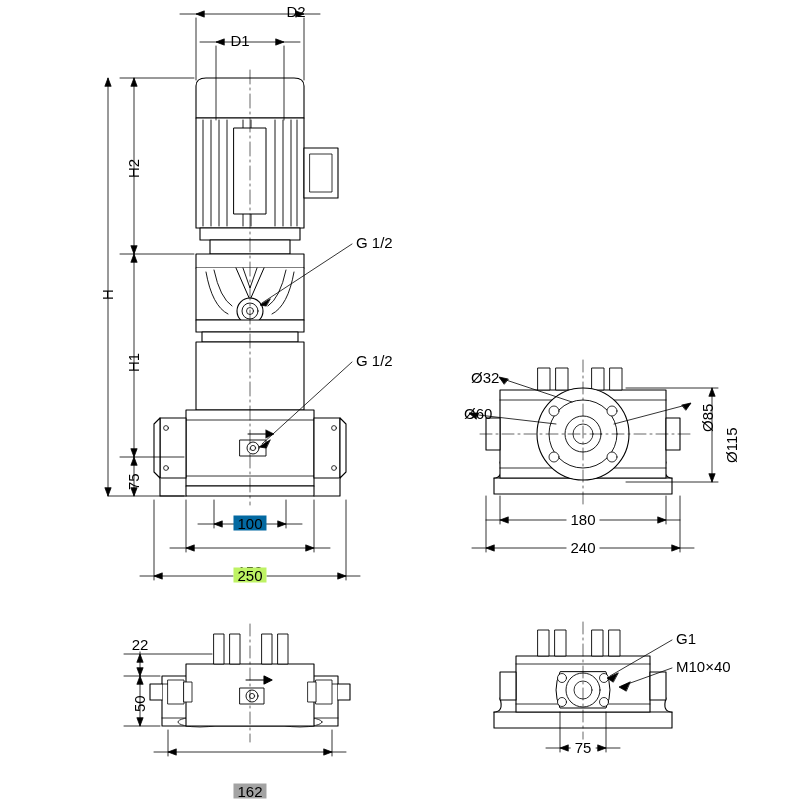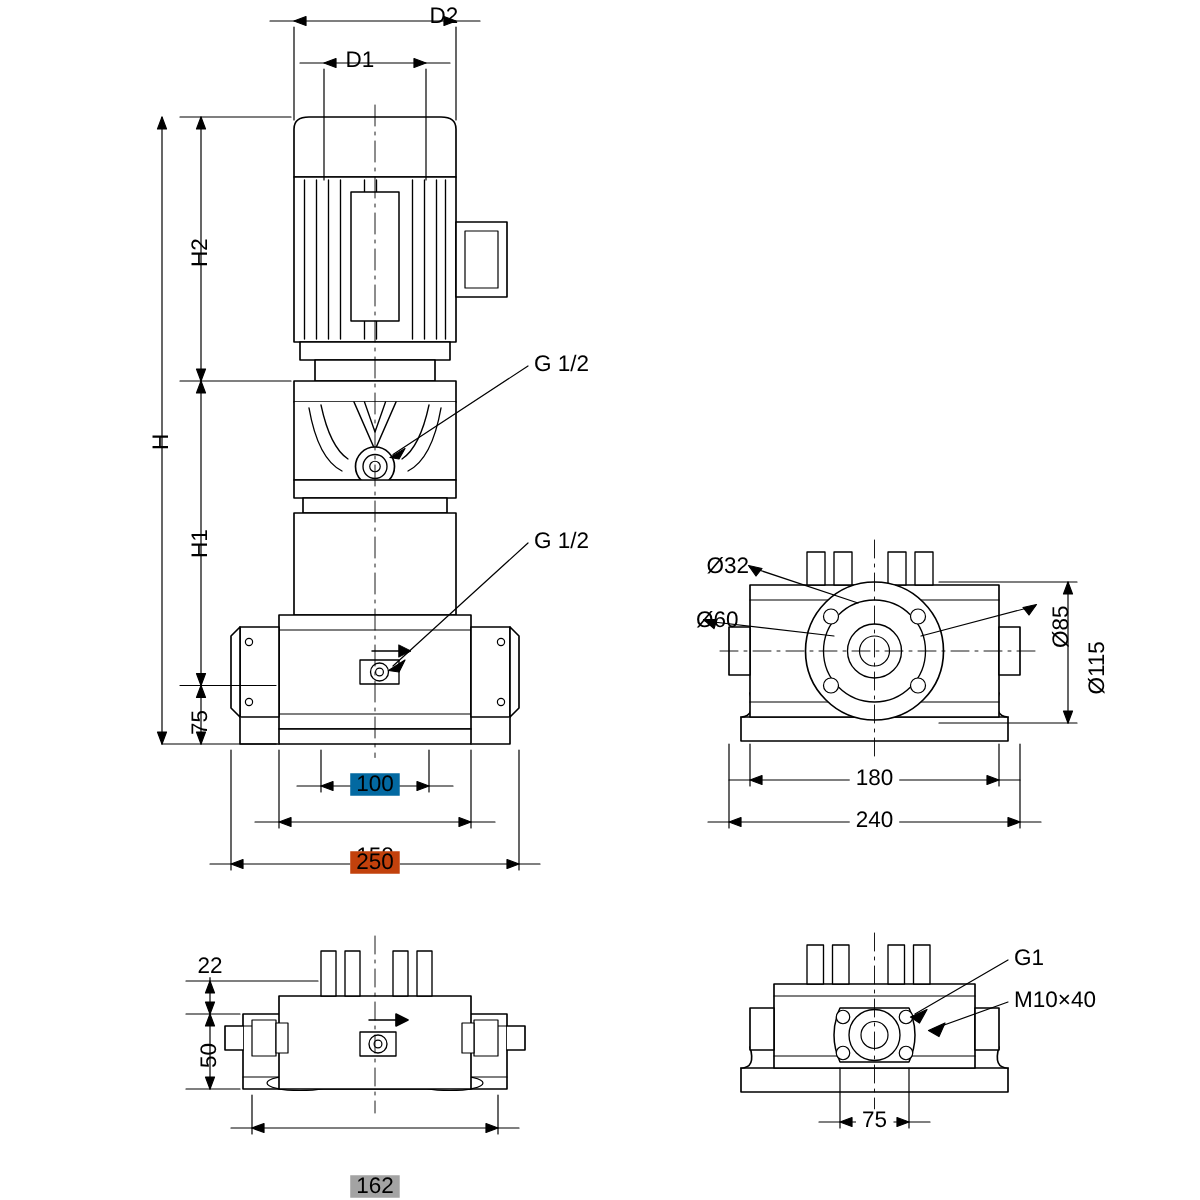--- a/index.html
+++ b/index.html
@@ -317,21 +317,21 @@
 <div class="lbl ctr" style="left:296px;top:11px;">D2</div>
 <div class="lbl ctr" style="left:240px;top:40px;">D1</div>
 
 <div class="lbl rot" style="left:126px;top:178px;transform:rotate(-90deg);">H2</div>
 <div class="lbl rot" style="left:126px;top:372px;transform:rotate(-90deg);">H1</div>
 <div class="lbl rot" style="left:100px;top:300px;transform:rotate(-90deg);">H</div>
 <div class="lbl rot" style="left:126px;top:490px;transform:rotate(-90deg);">75</div>
 
 <div class="lbl ctr" style="left:250px;top:523px;background:#0369a1;padding:0 4px;">100</div>
 <div class="lbl ctr" style="left:250px;top:547px;background:#fff;padding:0 4px;margin-top:24px;">158</div>
-<div class="lbl ctr" style="left:250px;top:575px;background:#c2410c;padding:0 4px;">250</div>
+<div class="lbl ctr" style="left:250px;top:575px;background:#bef264;padding:0 4px;">250</div>
 
 <div class="lbl" style="left:356px;top:235px;">G 1/2</div>
 <div class="lbl" style="left:356px;top:353px;">G 1/2</div>
 
 <div class="lbl" style="left:471px;top:370px;">Ø32</div>
 <div class="lbl" style="left:443px;top:406px;margin-left:21px;">Ø60</div>
 <div class="lbl rot" style="left:700px;top:432px;transform:rotate(-90deg);">Ø85</div>
 <div class="lbl rot" style="left:724px;top:463px;transform:rotate(-90deg);">Ø115</div>
 <div class="lbl ctr" style="left:583px;top:519px;background:#fff;padding:0 4px;">180</div>
 <div class="lbl ctr" style="left:583px;top:547px;background:#fff;padding:0 4px;text-align:right;">240</div>

